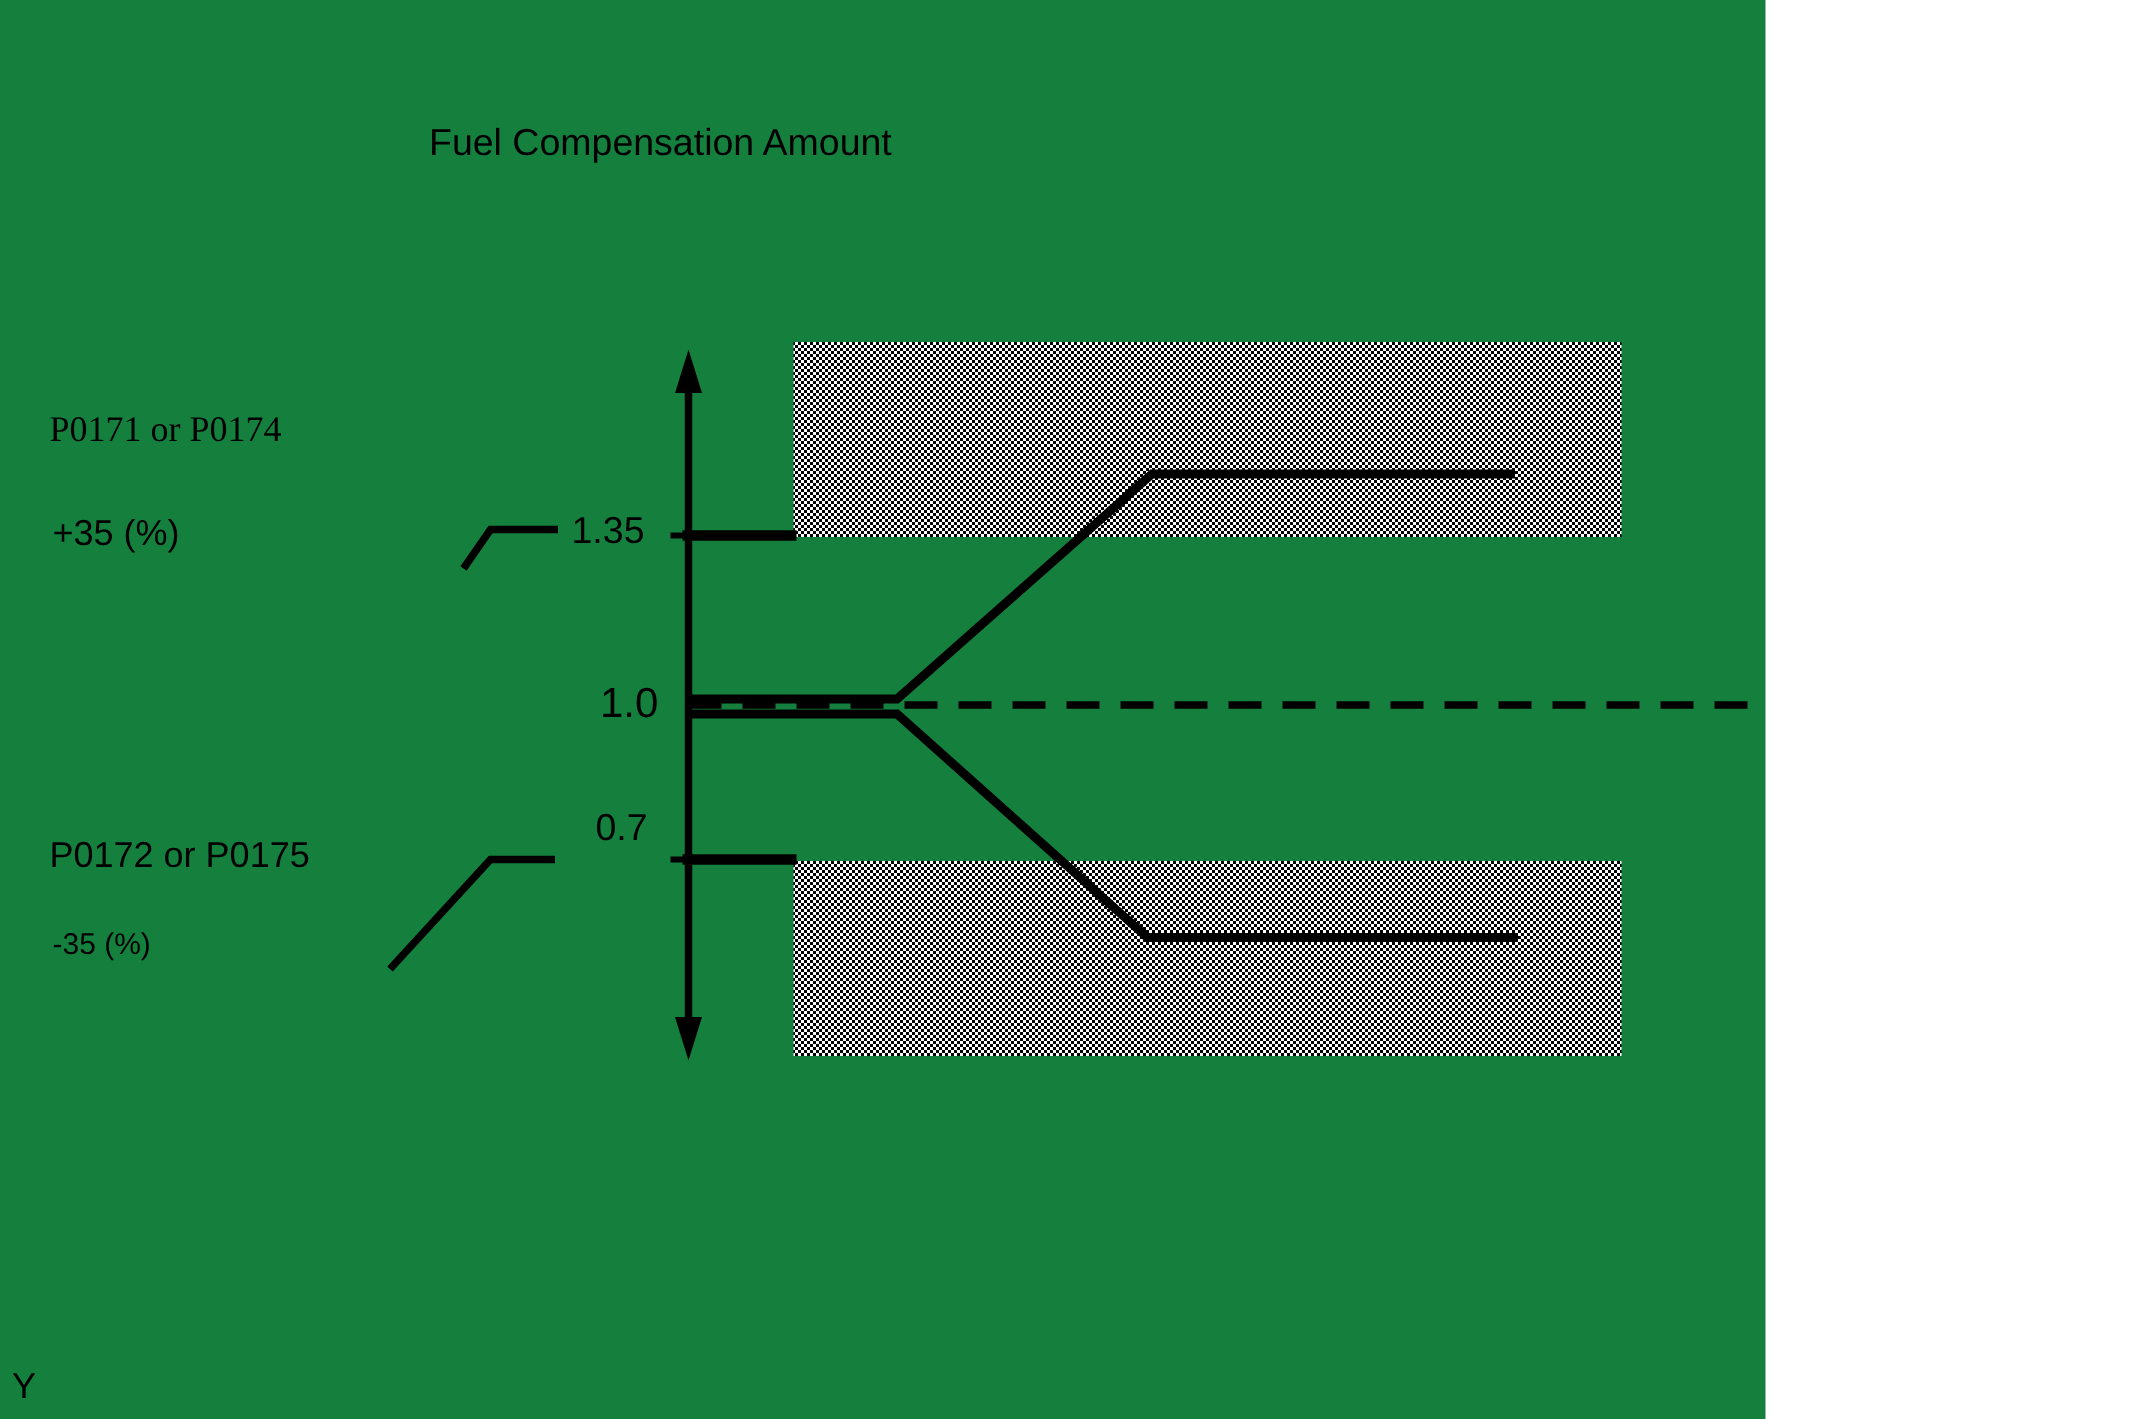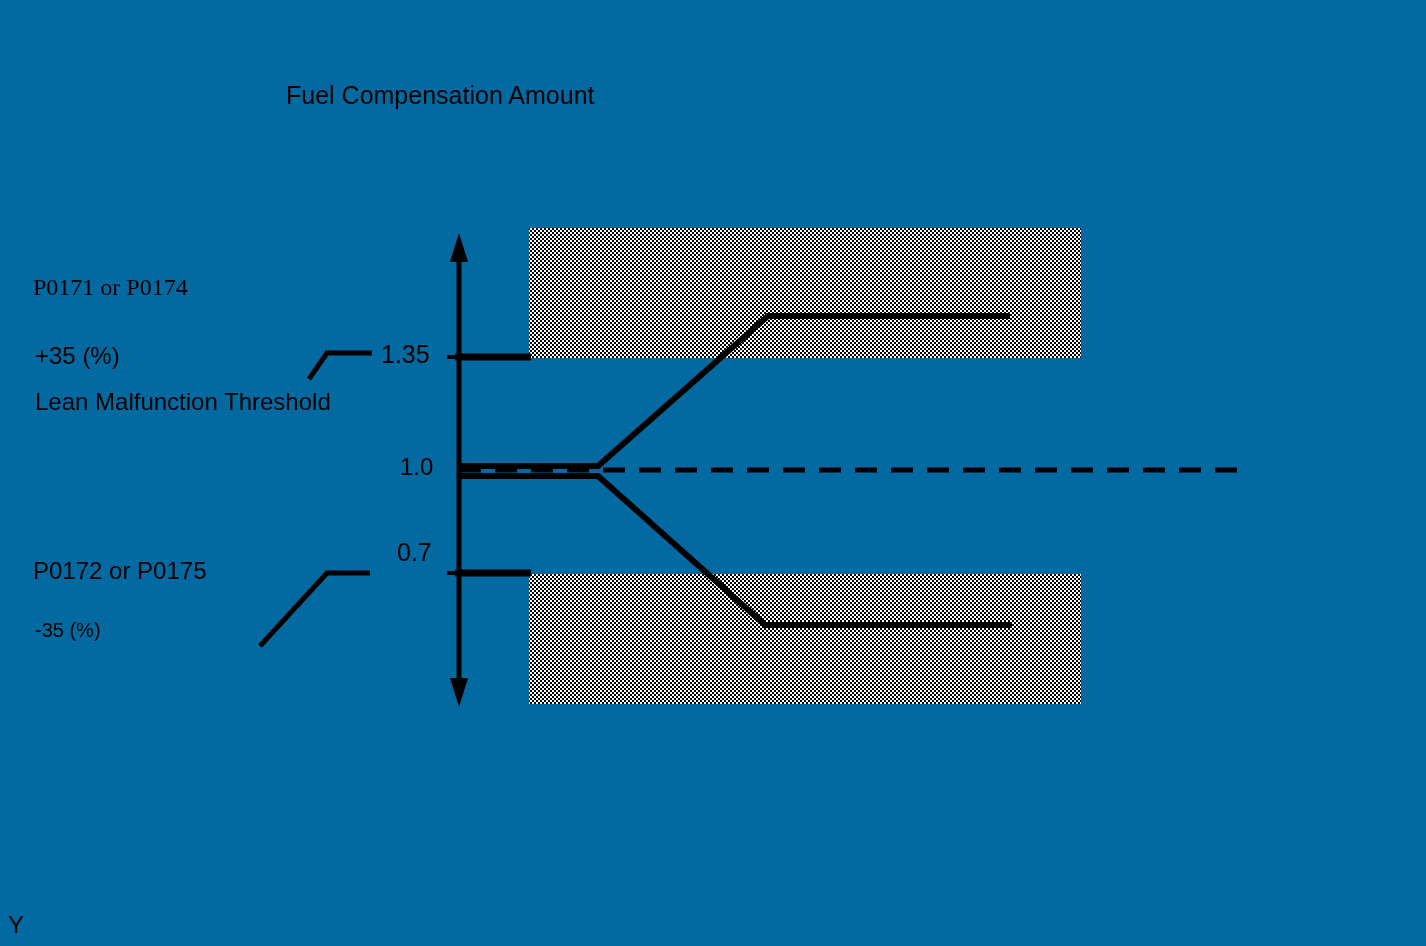--- a/index.html
+++ b/index.html
@@ -7,23 +7,23 @@
     margin: 0;
     padding: 0;
     background: #ffffff;
   }
   body {
     font-family: "Liberation Sans", sans-serif;
     color: #000000;
   }
   #figure {
     position: relative;
-    width: 1426px;
+    width: 1177px;
     height: 946px;
-    background: #0369a1;
+    background: #15803d;
     overflow: hidden;
   }
   #figure svg {
     position: absolute;
     top: 0;
     left: 0;
     width: 1426px;
     height: 946px;
   }
   .txt {
@@ -71,21 +71,21 @@
     font-size: 24px;
   }
   #tick-label-135 {
     left: 381px;
     top: 342px;
     font-size: 25px;
   }
   #tick-label-10 {
     left: 400px;
     top: 455px;
-    font-size: 24px;
+    font-size: 28px;
   }
   #tick-label-07 {
     left: 397px;
     top: 540px;
     font-size: 25px;
   }
   #corner-mark {
     left: 8px;
     top: 913px;
     font-size: 24px;
@@ -130,21 +130,20 @@
 
     <polyline points="260,646 327,573 370,573" fill="none" stroke="#000000" stroke-width="5" stroke-linejoin="miter" stroke-linecap="butt"></polyline>
   </svg>
 
   <div class="txt" id="title-text">Fuel Compensation Amount</div>
 
   <div class="txt" id="label-lean-code">P0171 or P0174</div>
 
   <div class="txt" id="label-lean-percent">+35 (%)</div>
 
-  <div class="txt" id="label-lean-threshold">Lean Malfunction Threshold</div>
 
   <div class="txt" id="label-rich-code">P0172 or P0175</div>
 
   <div class="txt" id="label-rich-percent">-35 (%)</div>
 
 
   <div class="txt" id="tick-label-135">1.35</div>
 
   <div class="txt" id="tick-label-10">1.0</div>
 

